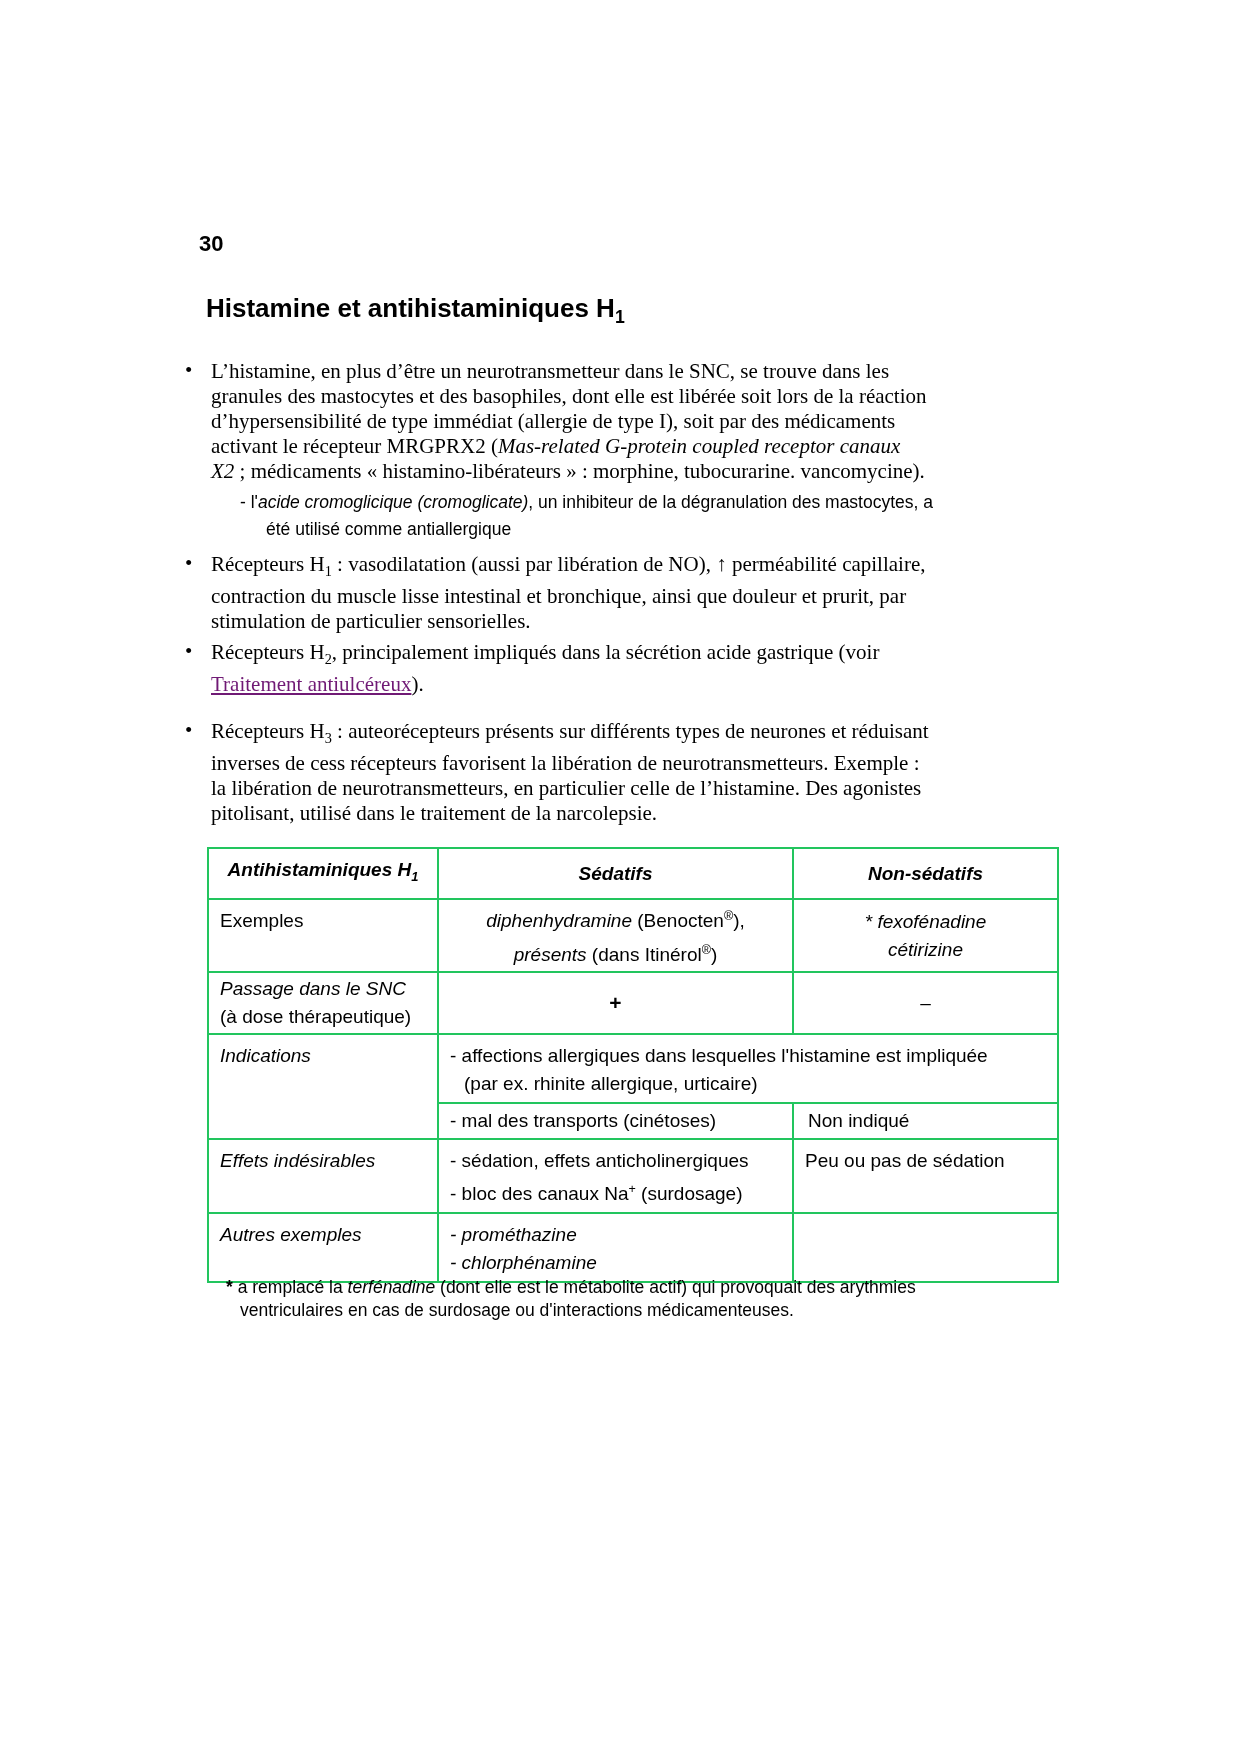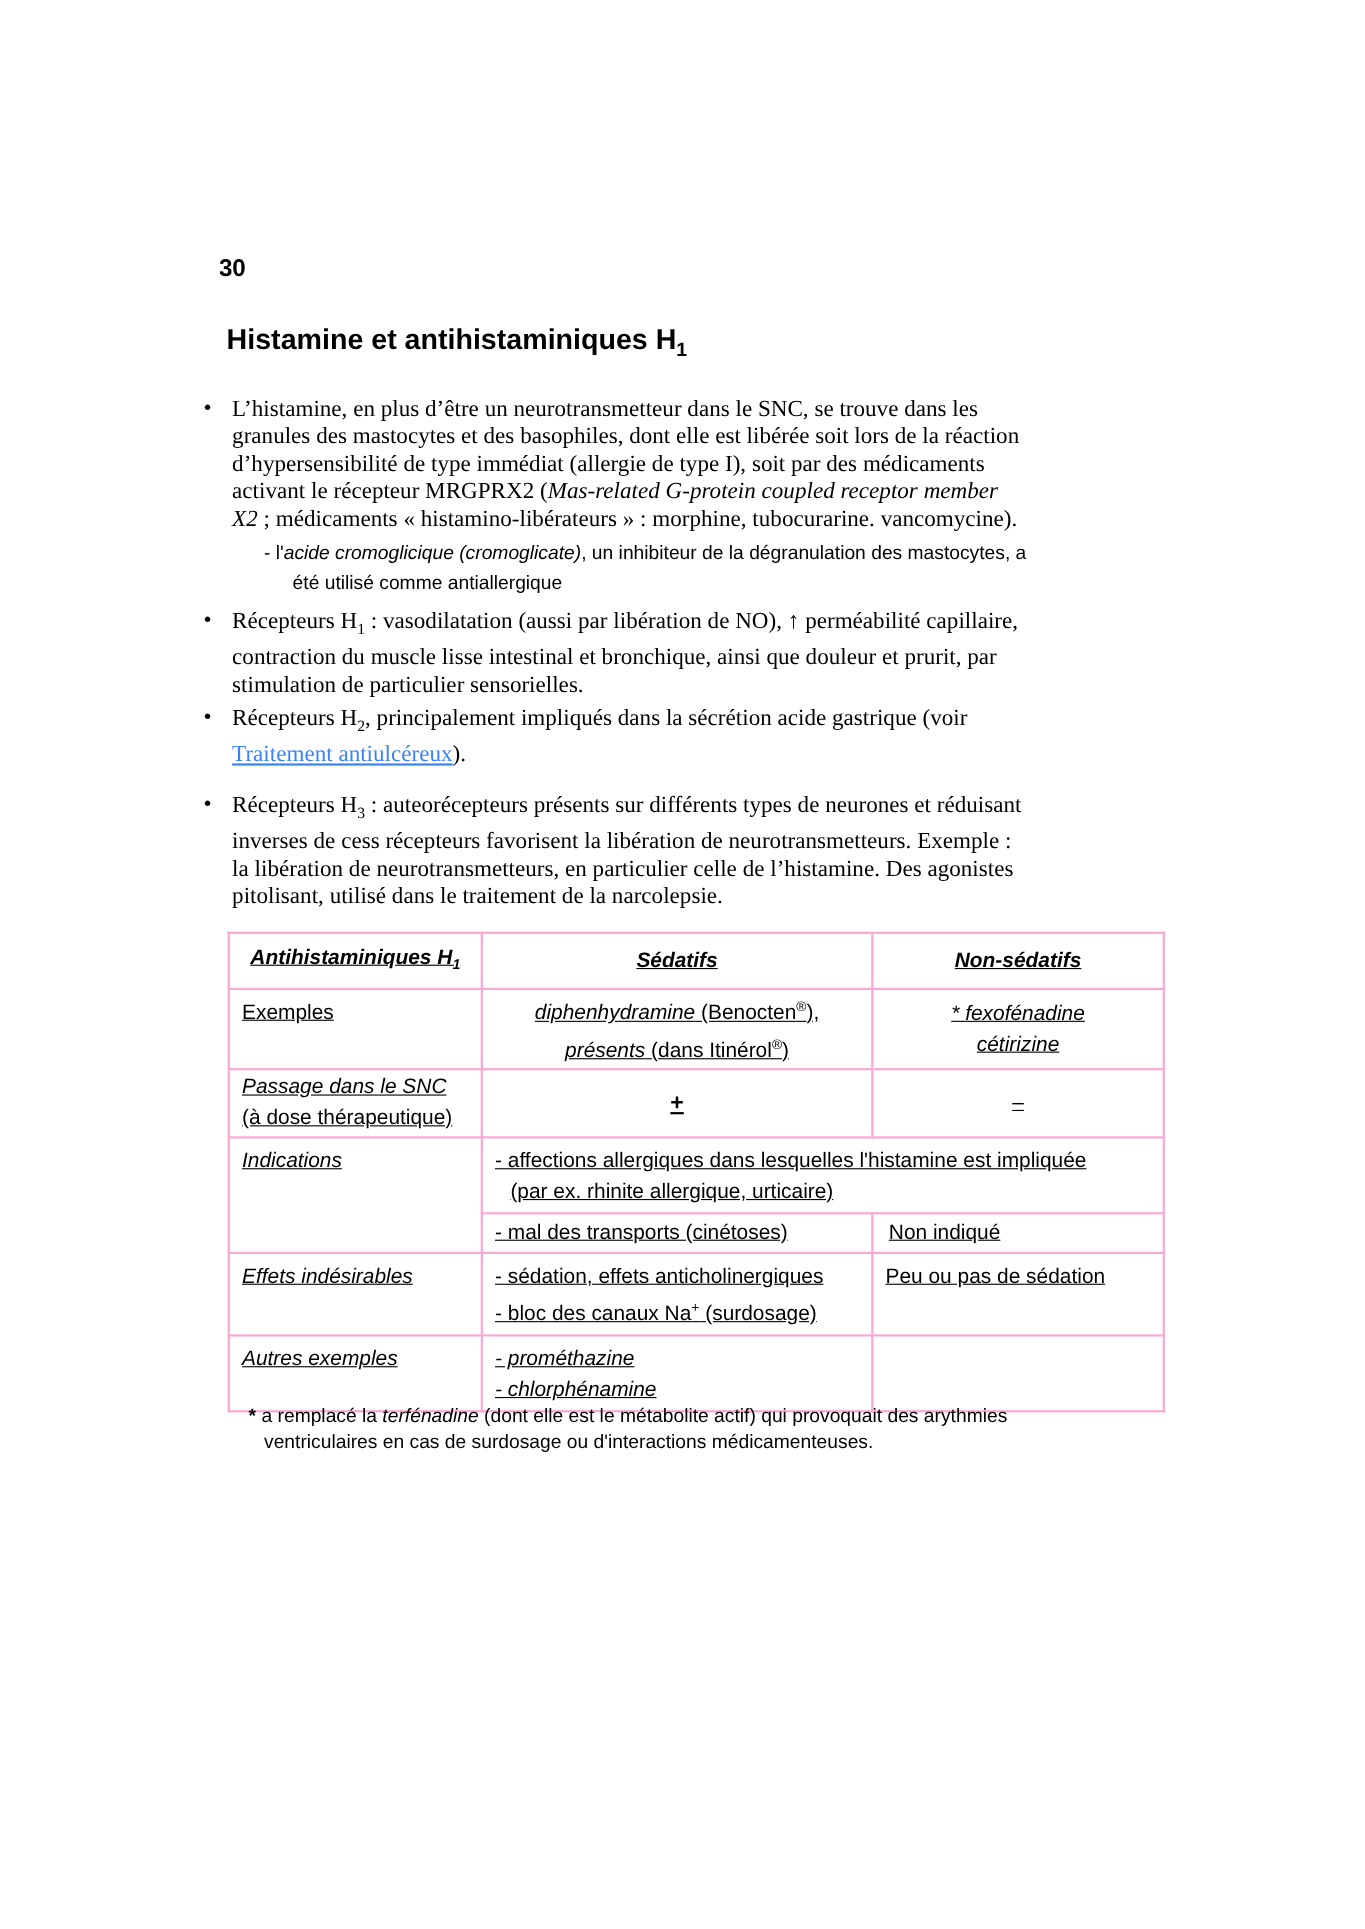--- a/index.html
+++ b/index.html
@@ -26,34 +26,33 @@
 
   .subnote{position:absolute;left:240px;top:489px;
     font:17.5px/27px "Liberation Sans",sans-serif;}
   .subnote .ln:nth-child(2){margin-left:26px;}
 
   
   .seg.i{font-style:italic;}
   .seg.b{font-weight:bold;}
   .seg.sub{vertical-align:sub;font-size:68%;}
   .seg.sup{vertical-align:super;font-size:66%;}
-  a.seg.link{color:#3b82f6;text-decoration:underline;cursor:pointer;}
+  a.seg.link{color:#701a75;text-decoration:underline;cursor:pointer;}
 
   
   #h1table{
     position:absolute;left:207px;top:847px;
     border-collapse:collapse;table-layout:fixed;
   }
   #h1table td{
-    border:2px solid #f9a8d4;
+    border:2px solid #22c55e;
     font:19px/28px "Liberation Sans",sans-serif;
     vertical-align:top;
     padding:7px 8px 4px 11px;
     overflow:hidden;
-    text-decoration:underline;
   }
   #h1table td.hc{
     font-weight:bold;font-style:italic;
     text-align:center;vertical-align:middle;padding:0 2px;
   }
   #h1table td.c{text-align:center;vertical-align:middle;padding:0 4px;}
   #h1table td.vmid{vertical-align:middle;padding-top:0;padding-bottom:0;}
   #h1table td.plus{font-size:21px;}
   #h1table .ind .ln:nth-child(2){padding-left:14px;}
   #h1table td.r3b{padding-left:14px;}
@@ -70,21 +69,21 @@
   <div id="pagenum">30</div>
 
   <h1 id="title"><span class="seg ">Histamine et antihistaminiques H</span><span class="seg sub">1</span></h1>
 
   <div class="bullet" style="top:359px">
     <span class="dot">•</span>
     <div class="serif">
         <div class="ln"><span class="seg ">L’histamine, en plus d’être un neurotransmetteur dans le SNC, se trouve dans les</span></div>
         <div class="ln"><span class="seg ">granules des mastocytes et des basophiles, dont elle est libérée soit lors de la réaction</span></div>
         <div class="ln"><span class="seg ">d’hypersensibilité de type immédiat (allergie de type I), soit par des médicaments</span></div>
-        <div class="ln"><span class="seg ">activant le récepteur MRGPRX2 (</span><span class="seg i">Mas-related G-protein coupled receptor member</span></div>
+        <div class="ln"><span class="seg ">activant le récepteur MRGPRX2 (</span><span class="seg i">Mas-related G-protein coupled receptor canaux</span></div>
         <div class="ln"><span class="seg i">X2</span><span class="seg "> ; médicaments « histamino-libérateurs » : morphine, tubocurarine. vancomycine).</span></div>
       </div>
   </div>
 
   <div class="subnote">
       <div class="ln"><span class="seg ">- l'</span><span class="seg i">acide cromoglicique (cromoglicate)</span><span class="seg ">, un inhibiteur de la dégranulation des mastocytes, a</span></div>
       <div class="ln"><span class="seg ">été utilisé comme antiallergique</span></div>
     </div>
 
   <div class="bullet" style="top:552px">

